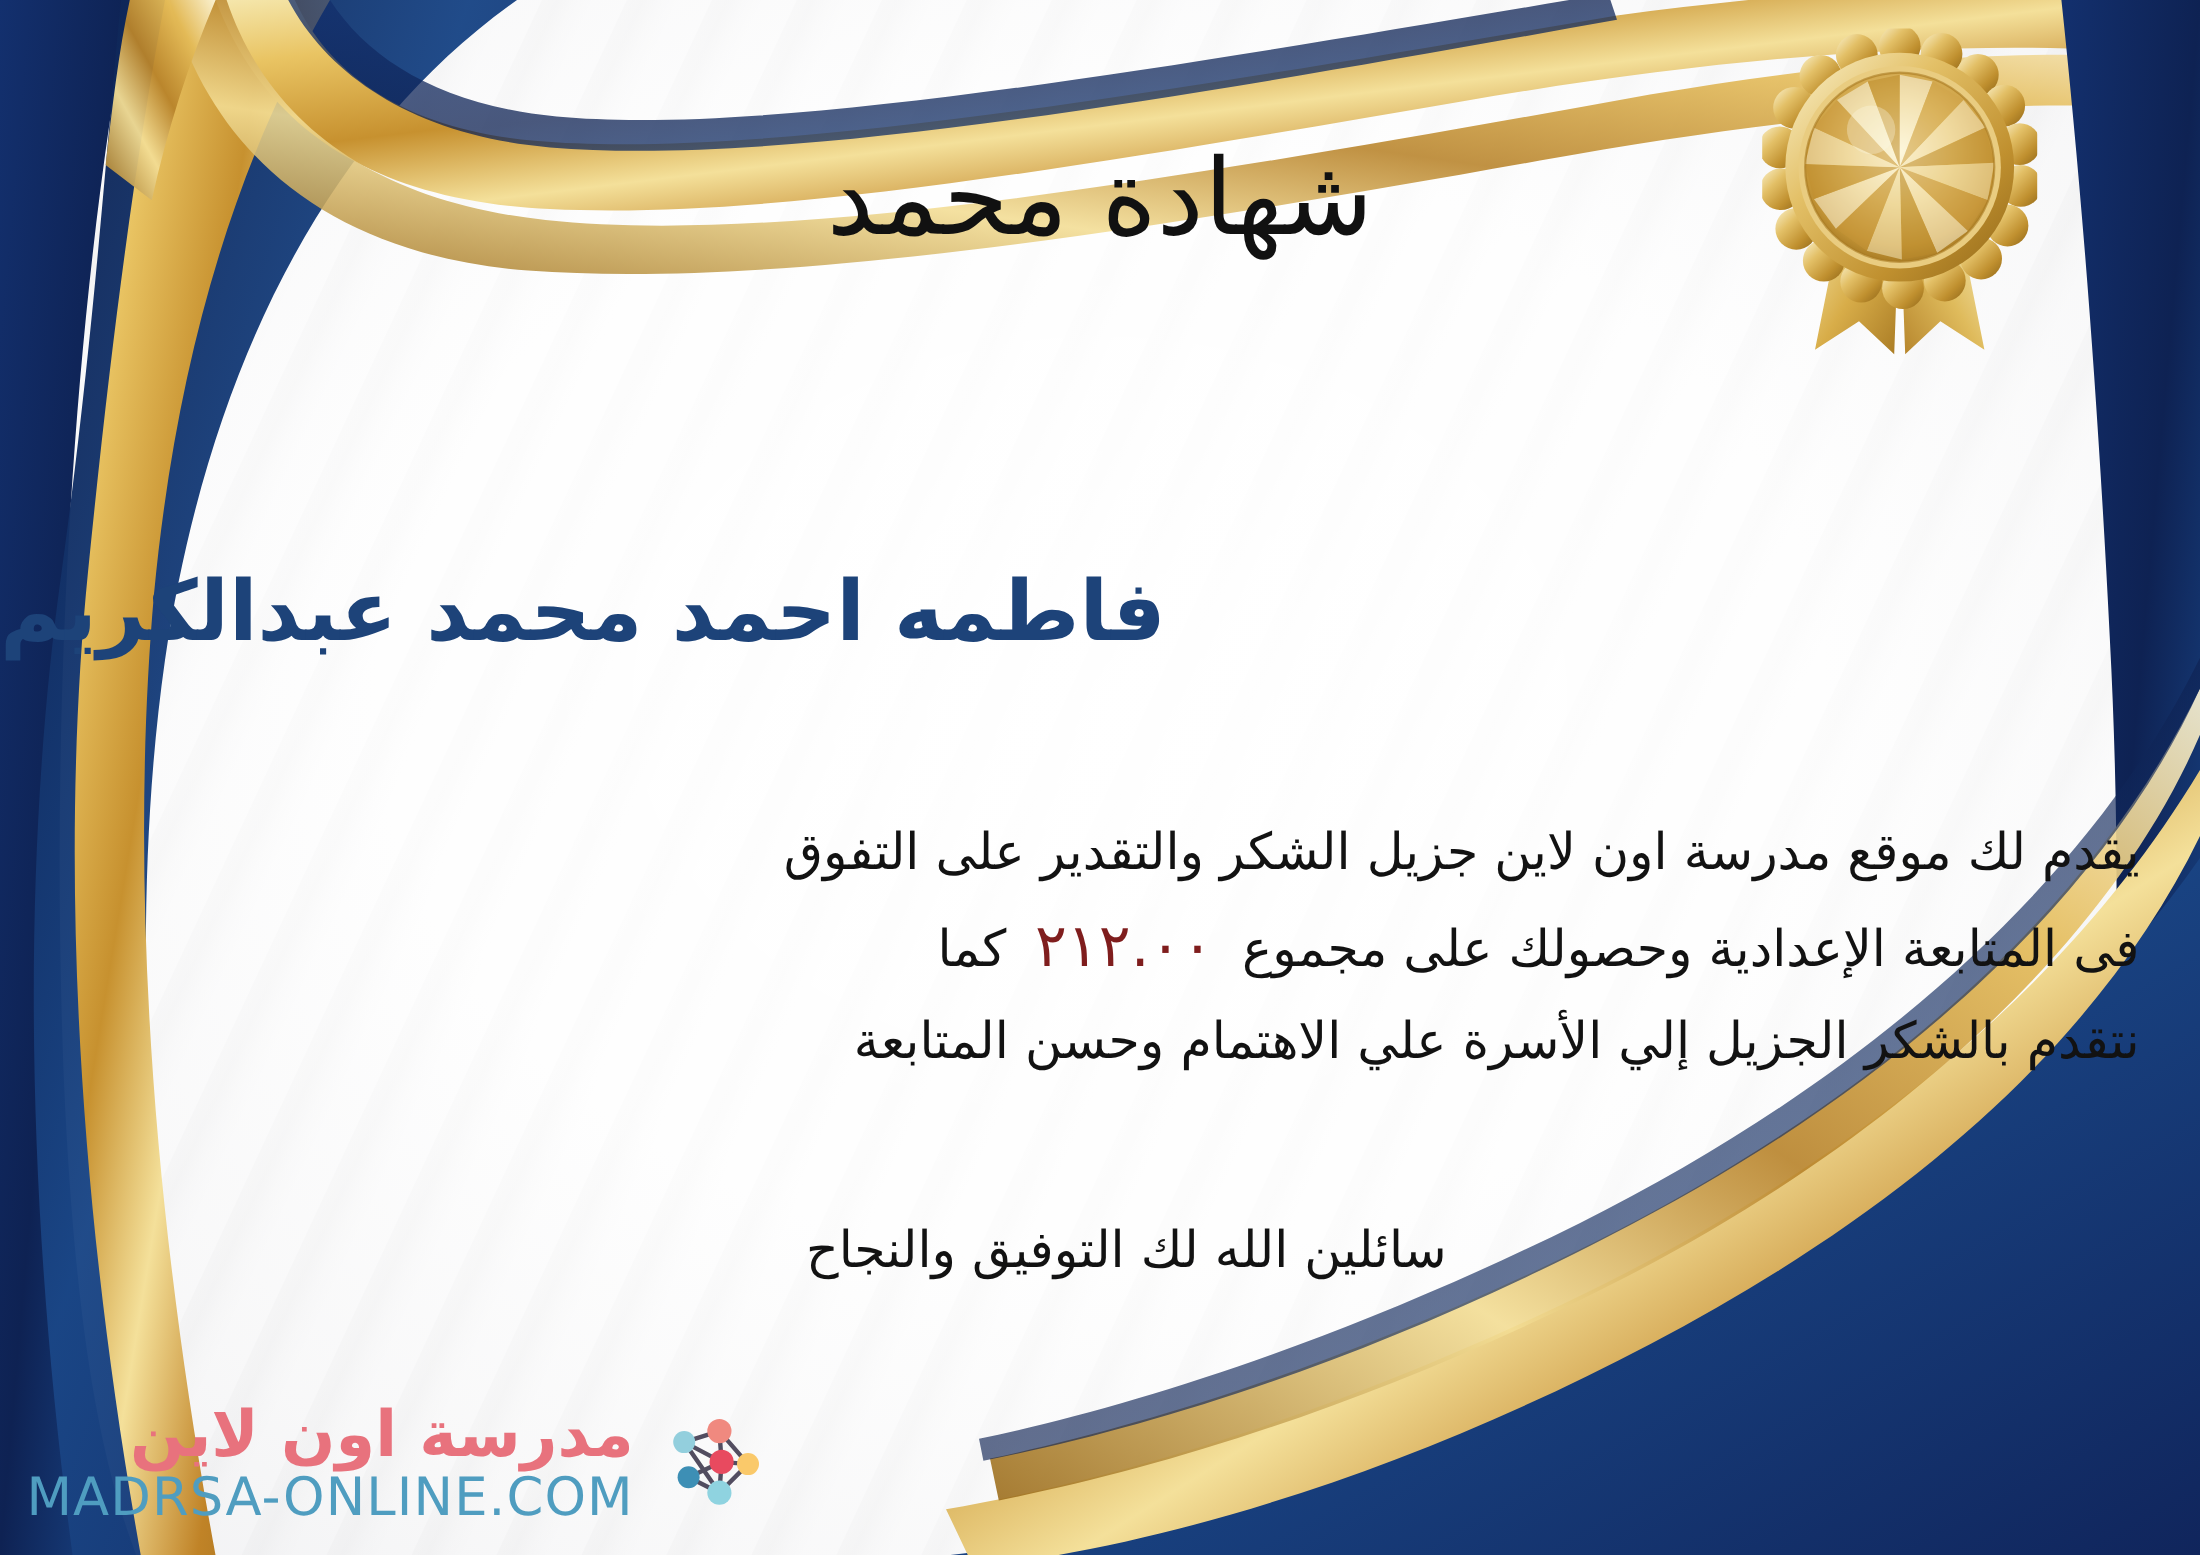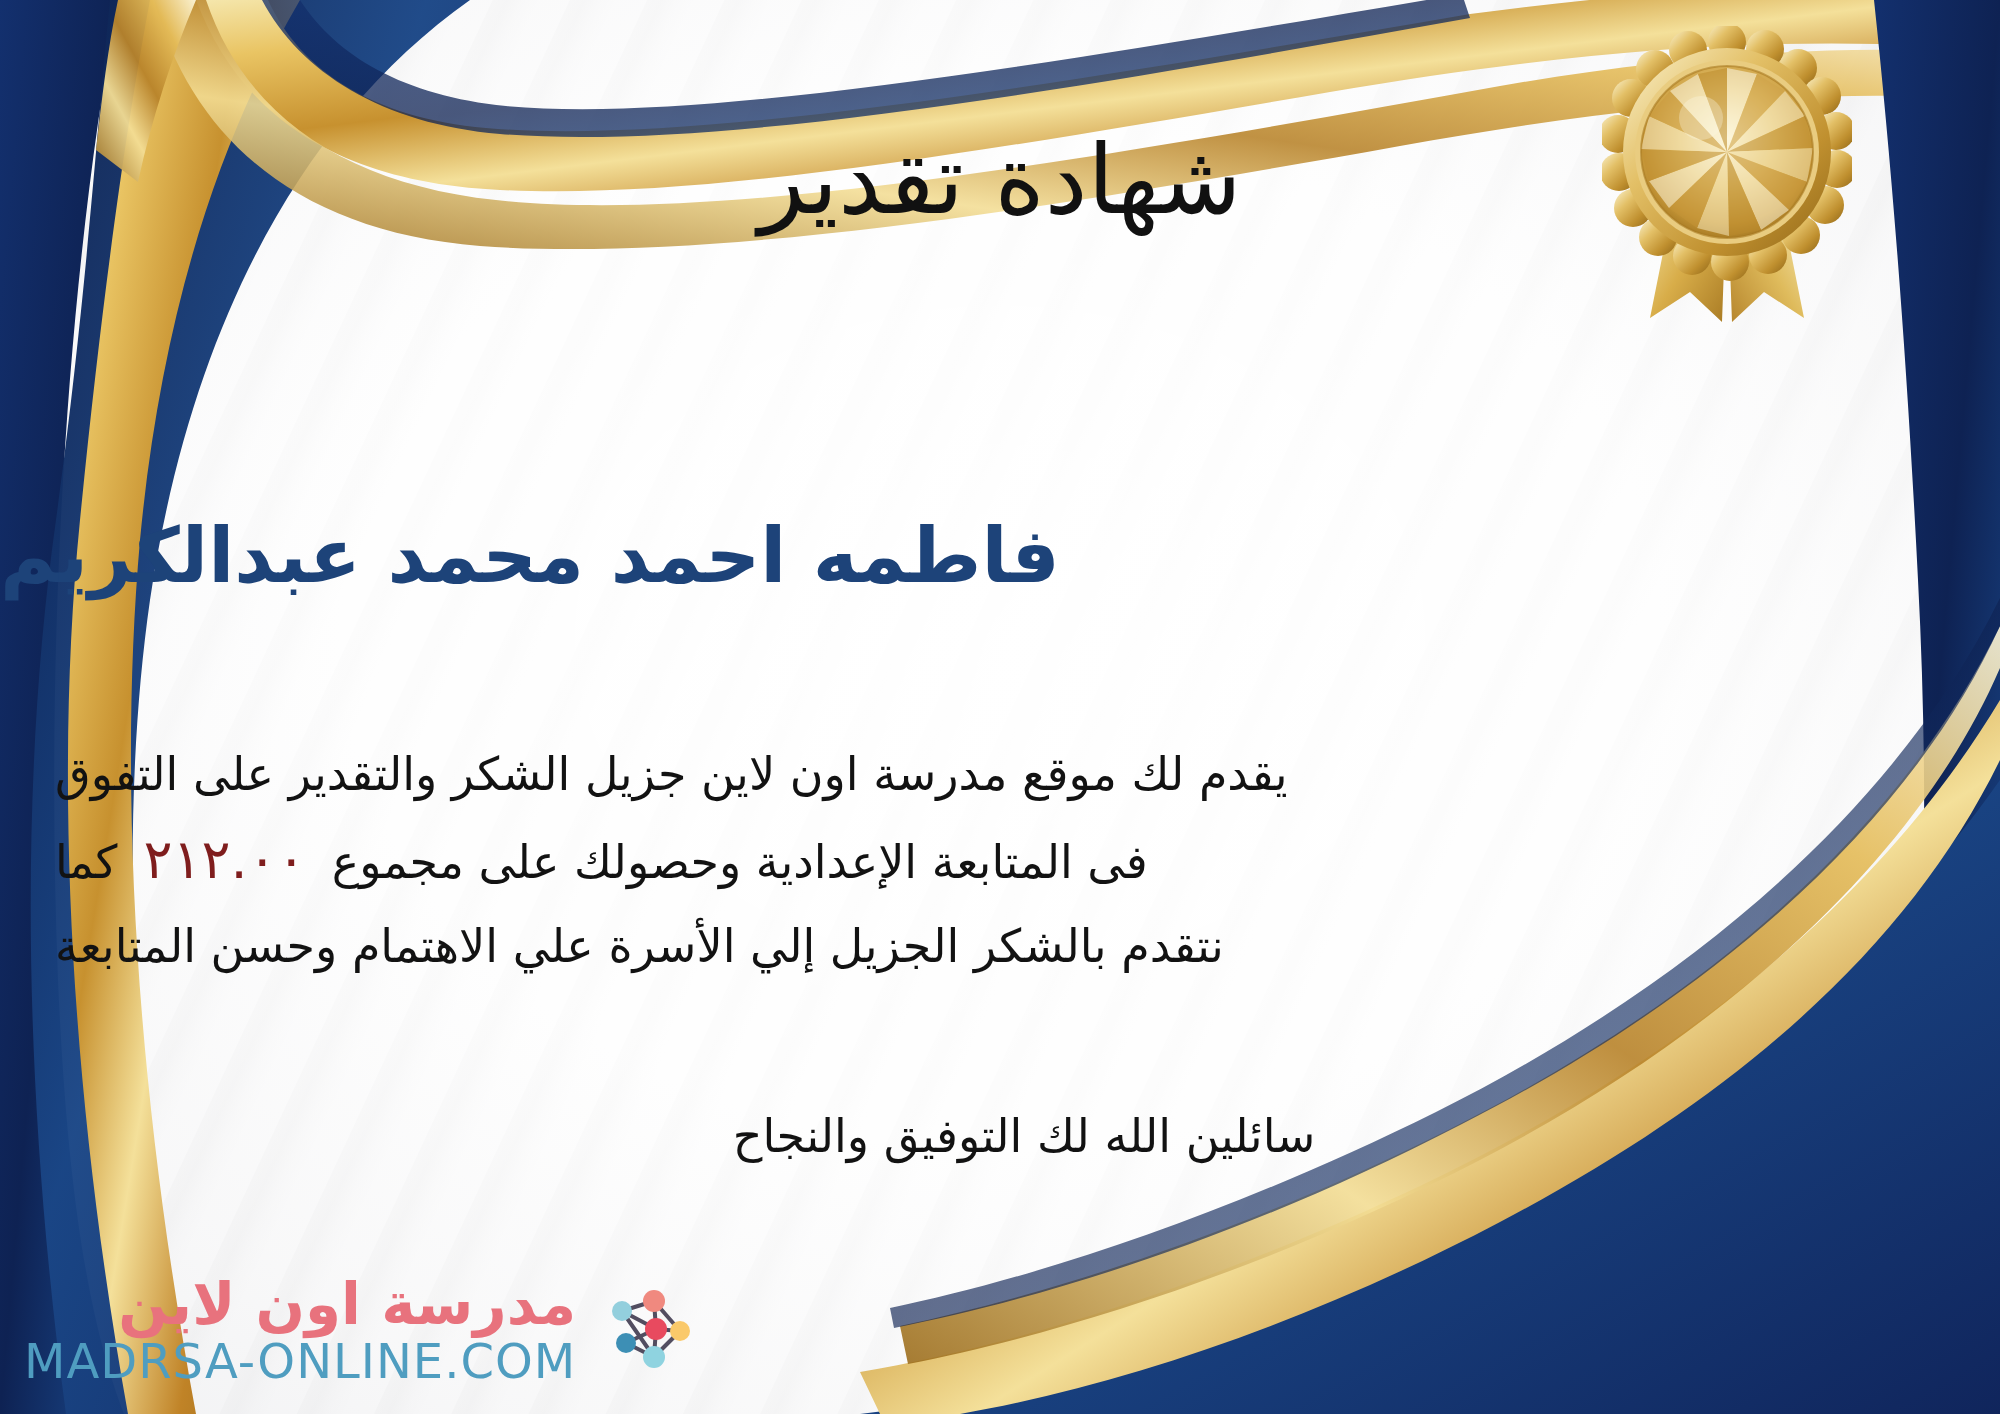--- a/index.html
+++ b/index.html
@@ -94,21 +94,21 @@
     font-weight: 700;
     color: #1d4379;
     line-height: 1.2;
   }
 
   .body-block {
     position: absolute;
     left: 55px;
     right: 55px;
     top: 735px;
-    text-align: left;
+    text-align: right;
     font-size: 46px;
     color: #121212;
     line-height: 1.72;
     font-weight: 400;
   }
   .body-line { display: block; white-space: nowrap; }
   .score {
     color: #7f1d1d;
     font-weight: 400;
     font-size: 54px;
@@ -344,21 +344,21 @@
           <path d="M0,-2 L-29,-80 L0,-86 Z" fill="#bd8c2d"></path>
         </g>
         <circle cx="0" cy="-2" r="86" fill="none" stroke="#a97a22" stroke-width="2" opacity="0.6"></circle>
         <circle cx="-26" cy="-36" r="22" fill="#fdf8e6" opacity="0.32"></circle>
       </g>
     </svg>
   </div>
 
   <div class="content">
 
-    <div class="cert-title">شهادة تقدير</div>
+    <div class="cert-title">شهادة محمد</div>
 
     <div class="recipient-name">فاطمه احمد محمد عبدالكريم</div>
 
     <div class="body-block">
       <span class="body-line">يقدم لك موقع مدرسة اون لاين جزيل الشكر  والتقدير على التفوق</span>
       <span class="body-line">
         <span>فى المتابعة الإعدادية وحصولك على مجموع</span><span class="score">٢١٢.٠٠</span><span>كما</span>
       </span>
       <span class="body-line">نتقدم  بالشكر الجزيل إلي الأسرة علي الاهتمام وحسن المتابعة</span>
     </div>

